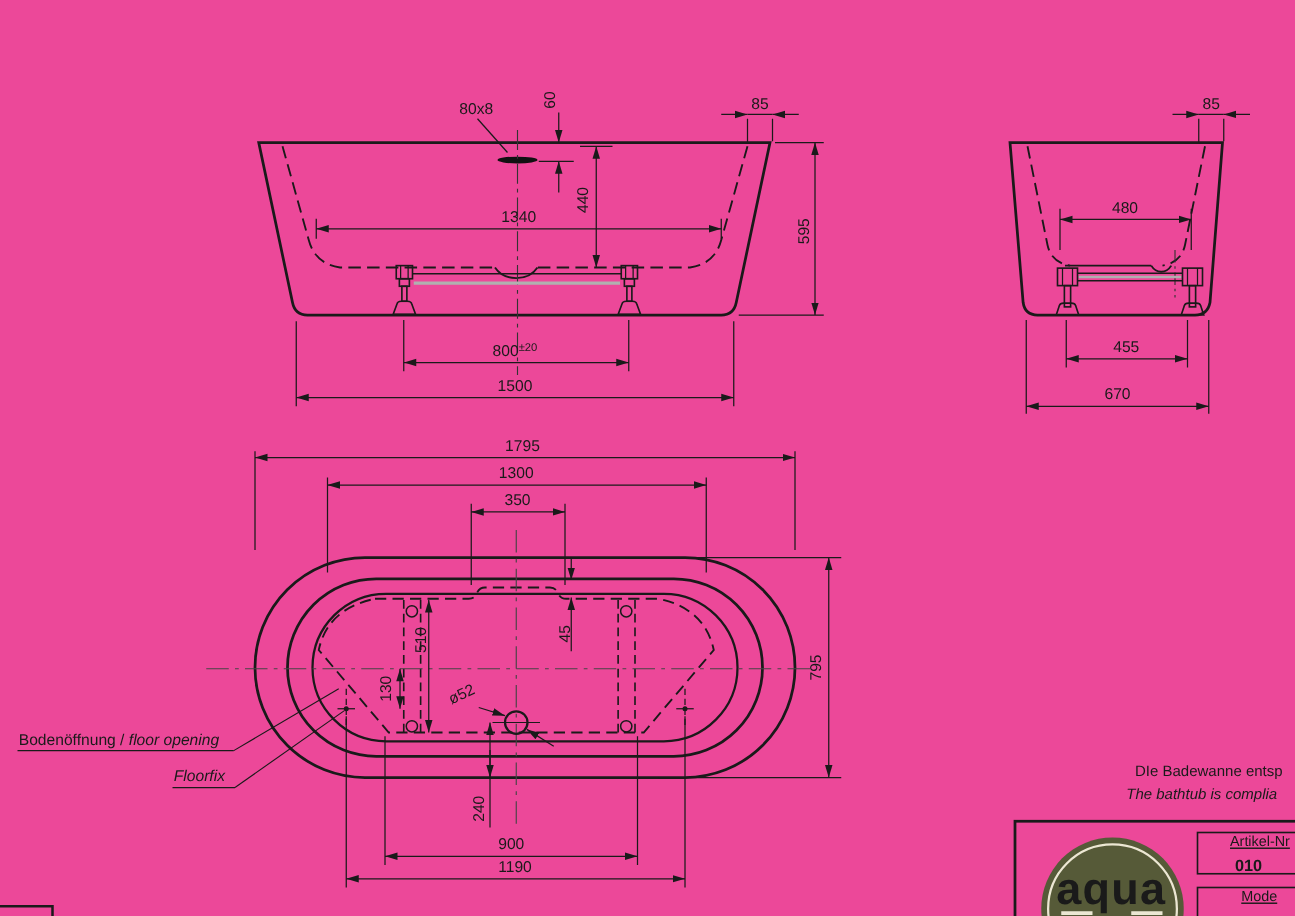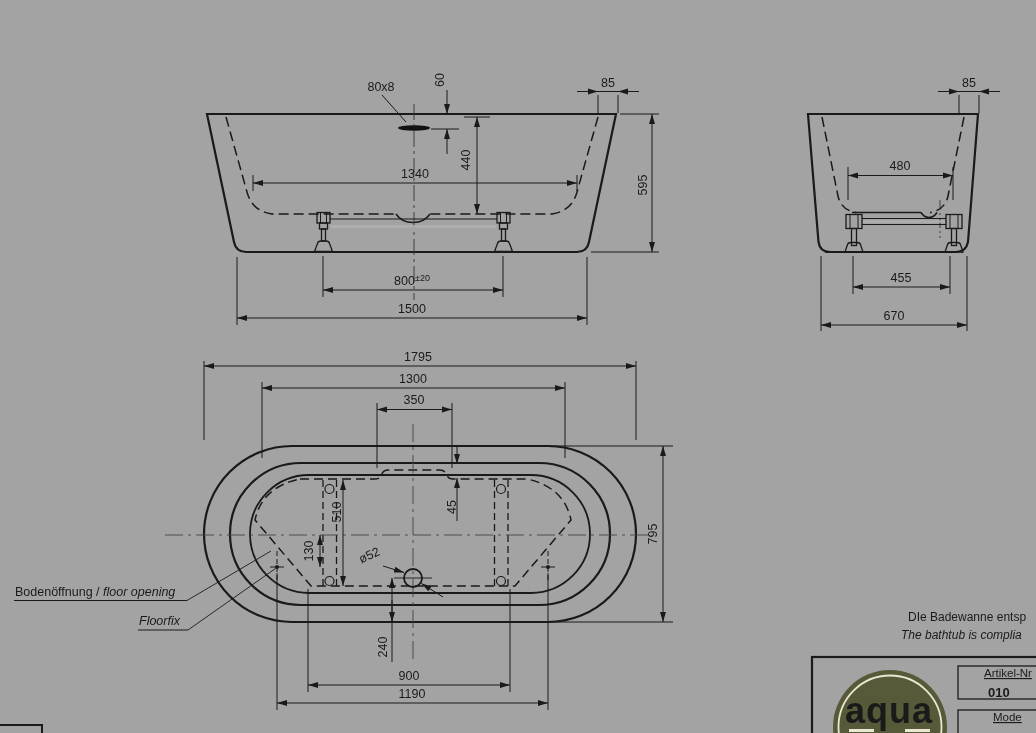--- a/index.html
+++ b/index.html
@@ -1,16 +1,16 @@
 <!DOCTYPE html>
 <html><head>
 <meta charset="utf-8">
 <style>
   html,body{margin:0;padding:0;background:#fff;}
-  .sheet{position:relative;width:1036px;height:733px;background:#a3a3a3;overflow:hidden;
+  .sheet{position:relative;width:1036px;height:733px;background:#ec4899;overflow:hidden;
          font-family:"Liberation Sans", sans-serif;}
   svg{position:absolute;left:0;top:0;}
   svg text{fill:#1a1a1a;font-family:"Liberation Sans", sans-serif;}
   .dim{font-size:12.5px;}
   .dim-sm{font-size:9px;}
   .lbl{font-size:12.5px;}
   .it{font-style:italic;}
   .note{font-size:12px;}
   .tb-label{font-size:11.5px;text-decoration:underline;}
   .tb-value{font-size:13px;font-weight:bold;}

